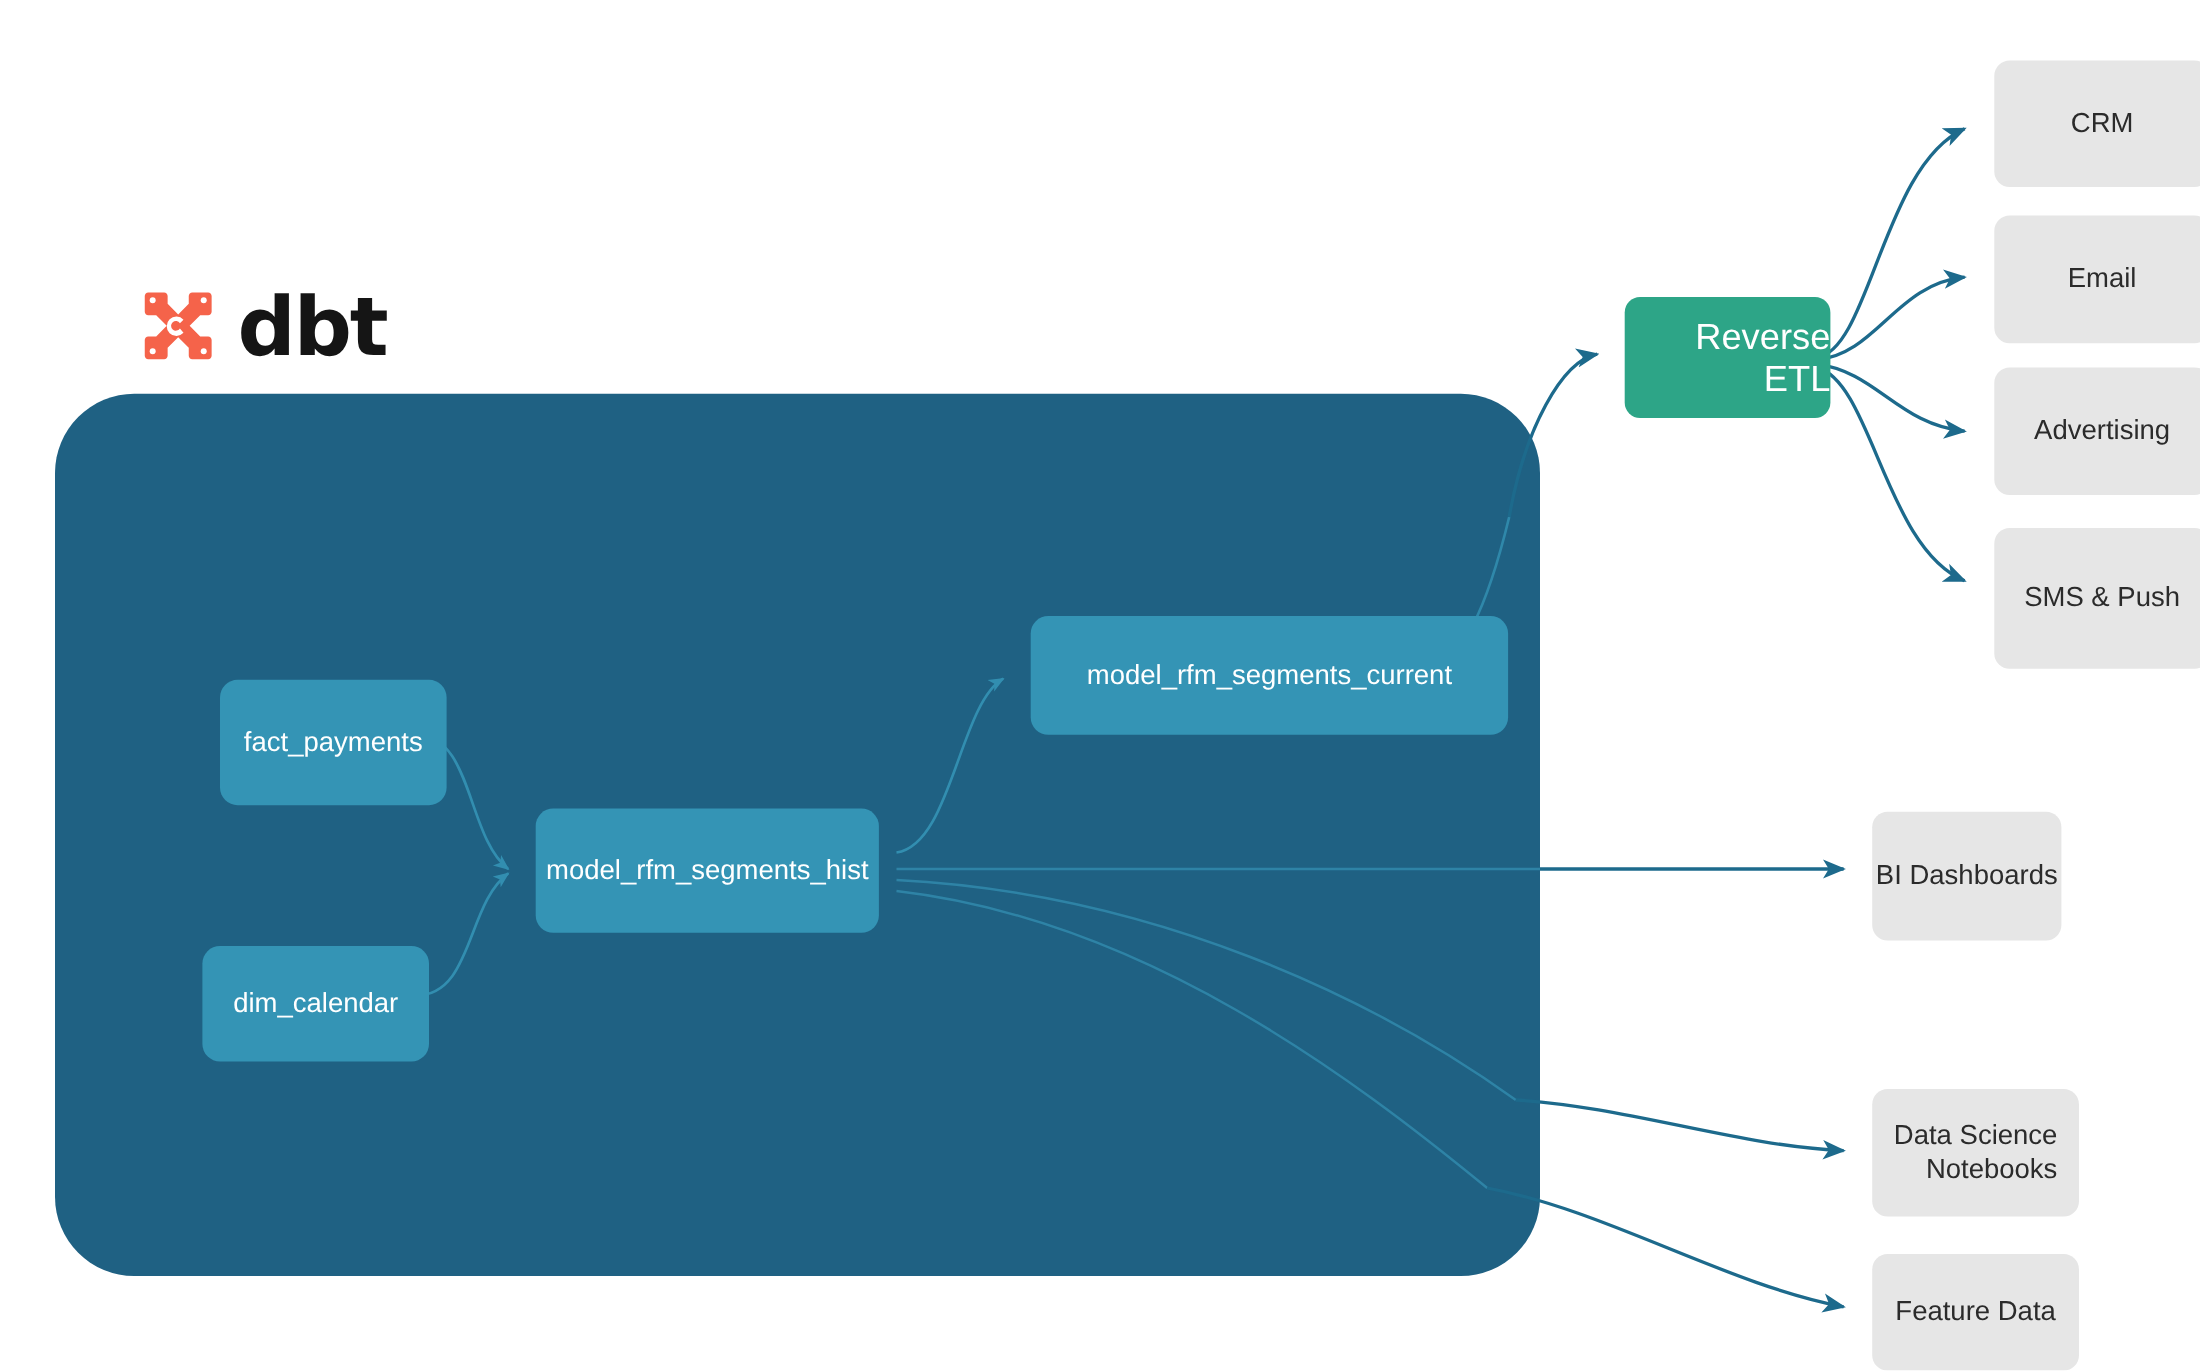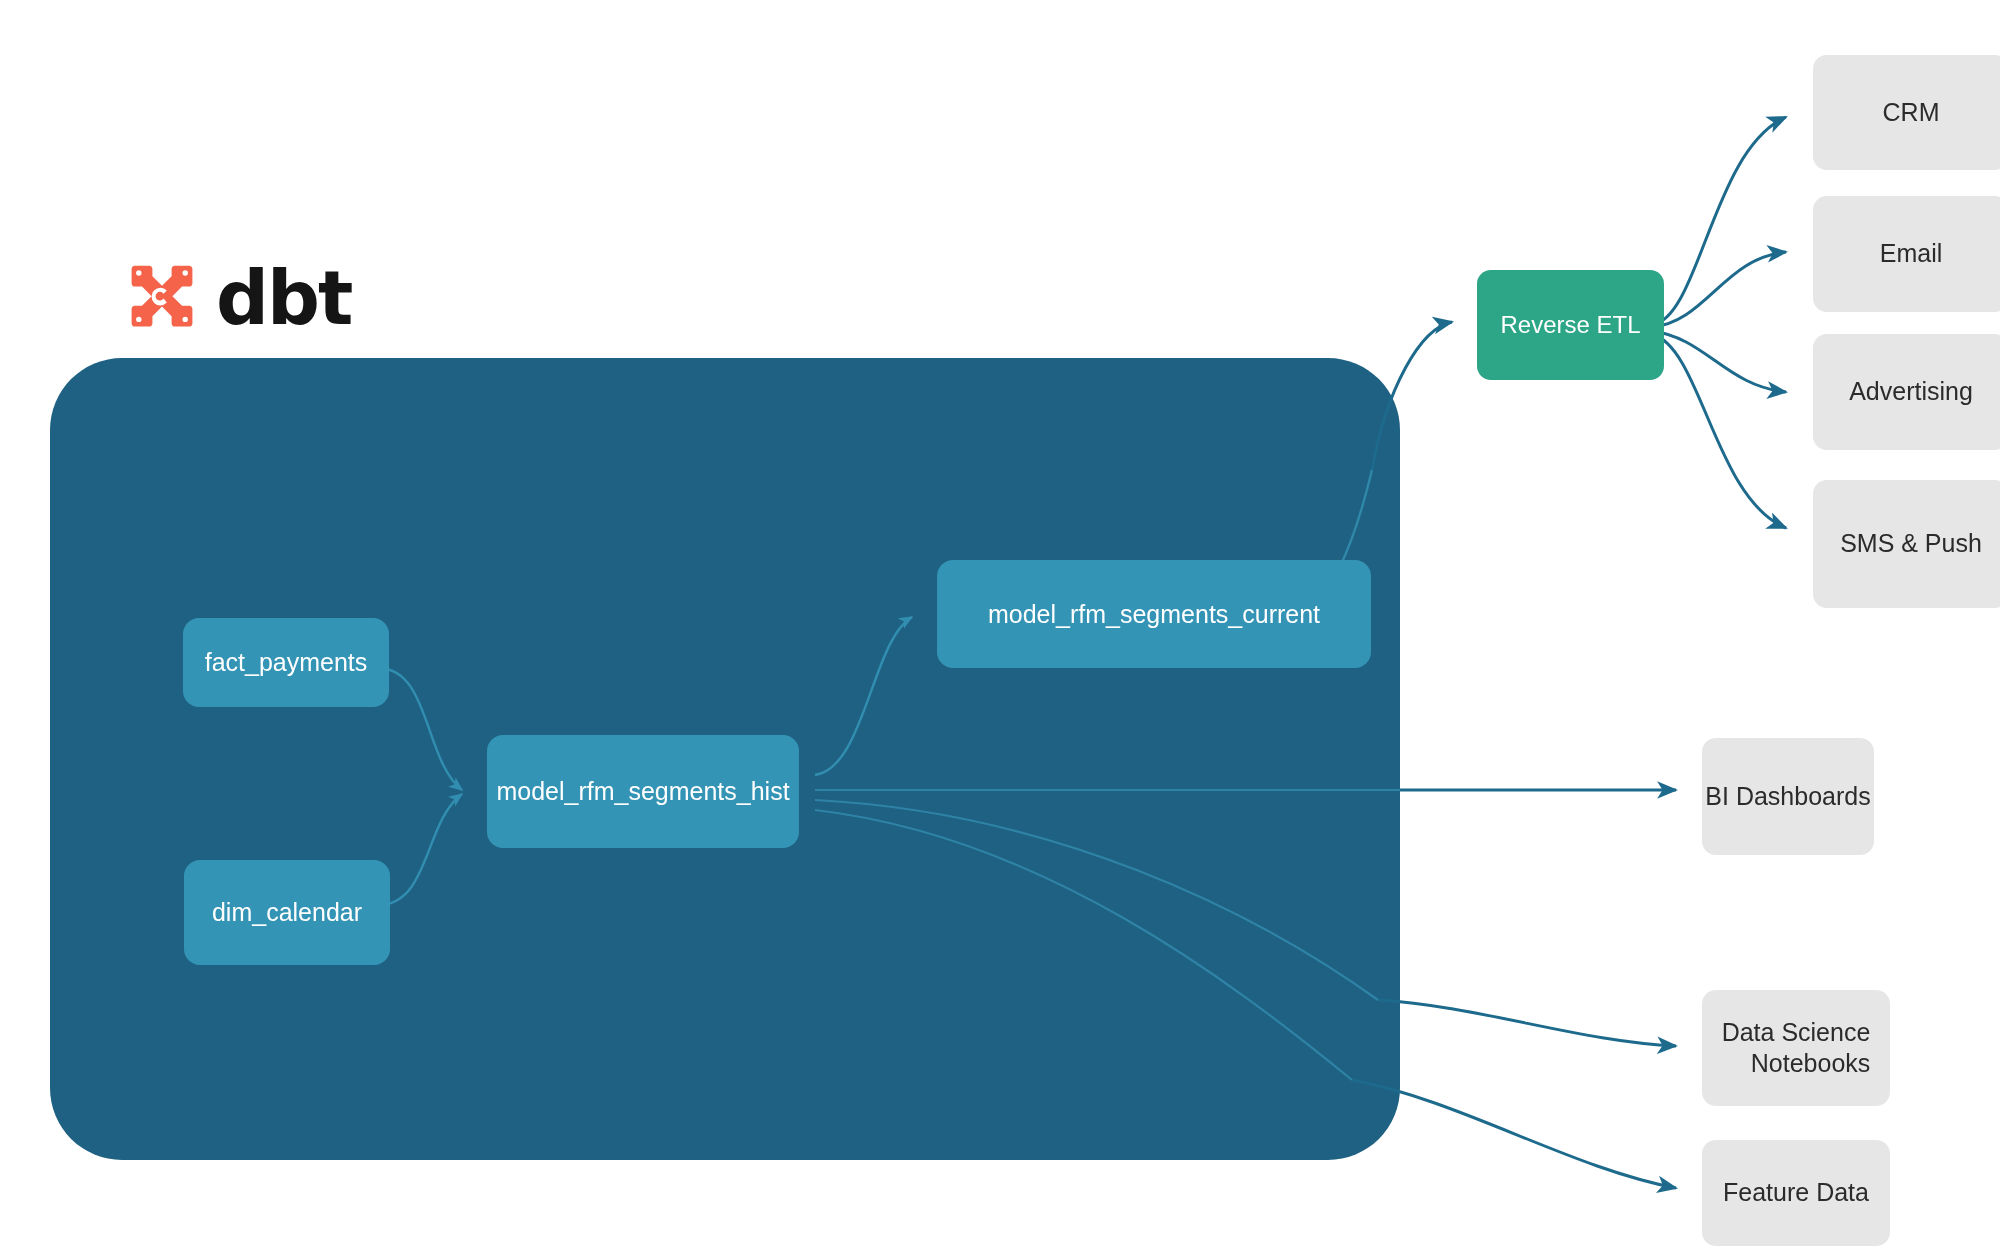--- a/index.html
+++ b/index.html
@@ -77,32 +77,32 @@
     background: #3494b5;
     color: #ffffff;
     border-radius: 16px;
     font-size: 25px;
     padding: 0 18px;
   }
   .node-etl {
     background: #2da587;
     color: #ffffff;
     border-radius: 14px;
-    font-size: 24px;
+    font-size: 33px;
   }
   .node-consumer {
     background: #e6e6e6;
     color: #2b2b2b;
     border-radius: 14px;
     font-size: 25px;
     line-height: 1.26;
   }
 
   
-  .n-fact-payments      { left: 171px;  top: 618px;  width: 206px; height: 89px; }
+  .n-fact-payments      { left: 188px;  top: 618px;  width: 206px; height: 114px; }
   .n-dim-calendar       { left: 172px;  top: 860px;  width: 206px; height: 105px; }
   .n-rfm-hist           { left: 475px;  top: 735px;  width: 312px; height: 113px; }
   .n-rfm-current        { left: 925px;  top: 560px;  width: 434px; height: 108px; }
   .n-reverse-etl        { left: 1465px; top: 270px;  width: 187px; height: 110px; }
 
   .n-crm                { left: 1801px; top: 55px;   width: 196px; height: 115px; }
   .n-email              { left: 1801px; top: 196px;  width: 196px; height: 116px; }
   .n-advertising        { left: 1801px; top: 334px;  width: 196px; height: 116px; }
   .n-sms-push           { left: 1801px; top: 480px;  width: 196px; height: 128px; }
   .n-bi-dashboards      { left: 1690px; top: 738px;  width: 172px; height: 117px; }

